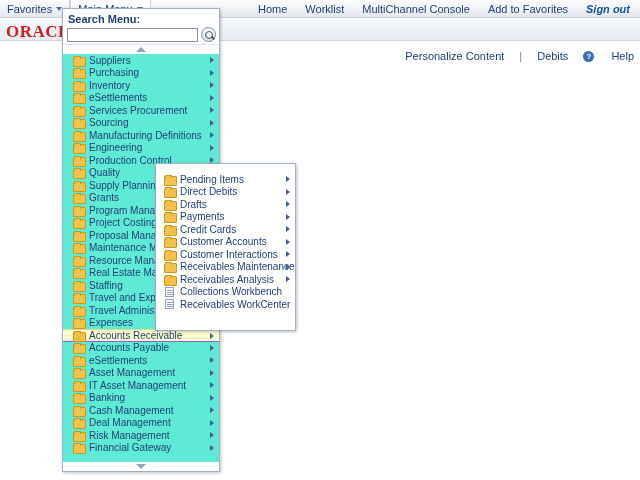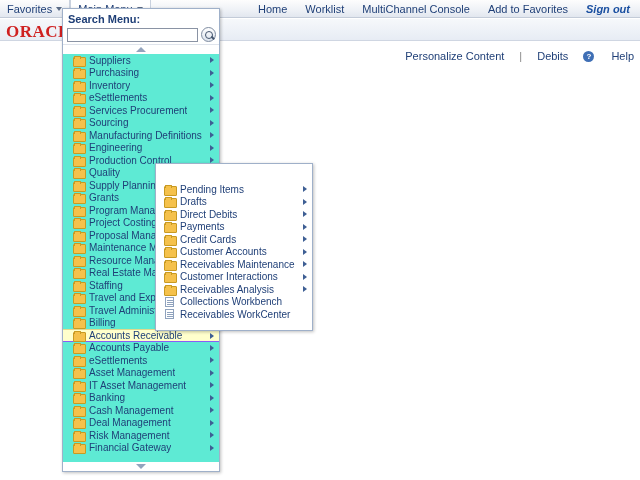--- a/index.html
+++ b/index.html
@@ -192,26 +192,26 @@
   .menu-row.selected {
     background: #ffffcc;
     border-top: 1px solid #e3d98c;
     border-bottom: 1px solid #8b5cf6;
   }
   .menu-row.selected .lbl { color: #1f3f77; }
 
   
   .submenu {
     position: absolute; left: 155px; top: 163px;
-    width: 158px; height: 168px;
+    width: 141px; height: 168px;
     background: #ffffff;
     border: 1px solid #9fb0c9;
     box-shadow: 1px 1px 3px rgba(0,0,0,0.25);
     z-index: 50;
-    padding-top: 19px;
+    padding-top: 9px;
   }
   .sub-row {
     position: relative; height: 12.5px;
     display: flex; align-items: center;
     padding-left: 8px; padding-right: 12px;
     cursor: pointer; white-space: nowrap;
   }
   .sub-row .folder {
     flex: 0 0 auto; width: 11px; height: 9px; margin-right: 5px;
     position: relative;
@@ -399,21 +399,21 @@
         <span class="lbl">Travel and Expenses</span>
         <span class="arrow"></span>
       </div>
       <div class="menu-row">
         <span class="folder"></span>
         <span class="lbl">Travel Administration</span>
         <span class="arrow"></span>
       </div>
       <div class="menu-row">
         <span class="folder"></span>
-        <span class="lbl">Billing</span>
+        <span class="lbl">Expenses</span>
         <span class="arrow"></span>
       </div>
       <div class="menu-row selected">
         <span class="folder"></span>
         <span class="lbl">Accounts Receivable</span>
         <span class="arrow"></span>
       </div>
       <div class="menu-row">
         <span class="folder"></span>
         <span class="lbl">Accounts Payable</span>
@@ -467,51 +467,51 @@
 </div>
 
 <div class="submenu" id="submenu">
     <div class="sub-row">
       <span class="folder"></span>
       <span class="lbl">Pending Items</span>
       <span class="arrow"></span>
     </div>
     <div class="sub-row">
       <span class="folder"></span>
+      <span class="lbl">Direct Debits</span>
+      <span class="arrow"></span>
+    </div>
+    <div class="sub-row">
+      <span class="folder"></span>
       <span class="lbl">Drafts</span>
       <span class="arrow"></span>
     </div>
     <div class="sub-row">
       <span class="folder"></span>
-      <span class="lbl">Direct Debits</span>
-      <span class="arrow"></span>
-    </div>
-    <div class="sub-row">
-      <span class="folder"></span>
       <span class="lbl">Payments</span>
       <span class="arrow"></span>
     </div>
     <div class="sub-row">
       <span class="folder"></span>
       <span class="lbl">Credit Cards</span>
       <span class="arrow"></span>
     </div>
     <div class="sub-row">
       <span class="folder"></span>
       <span class="lbl">Customer Accounts</span>
       <span class="arrow"></span>
     </div>
     <div class="sub-row">
       <span class="folder"></span>
+      <span class="lbl">Customer Interactions</span>
+      <span class="arrow"></span>
+    </div>
+    <div class="sub-row">
+      <span class="folder"></span>
       <span class="lbl">Receivables Maintenance</span>
-      <span class="arrow"></span>
-    </div>
-    <div class="sub-row">
-      <span class="folder"></span>
-      <span class="lbl">Customer Interactions</span>
       <span class="arrow"></span>
     </div>
     <div class="sub-row">
       <span class="folder"></span>
       <span class="lbl">Receivables Analysis</span>
       <span class="arrow"></span>
     </div>
     <div class="sub-row">
       <span class="page"></span>
       <span class="lbl">Collections Workbench</span>

